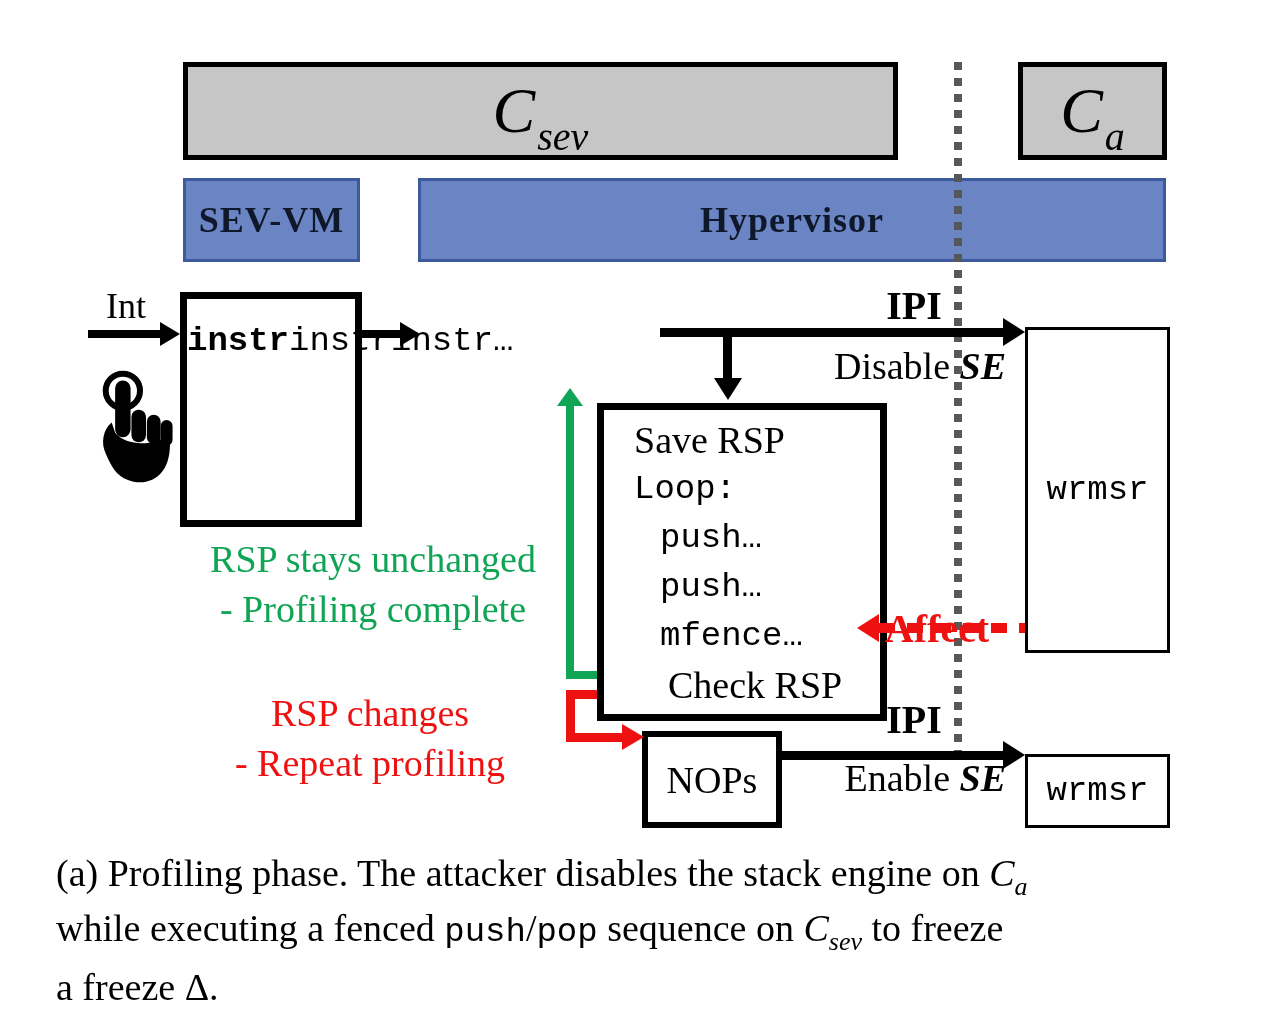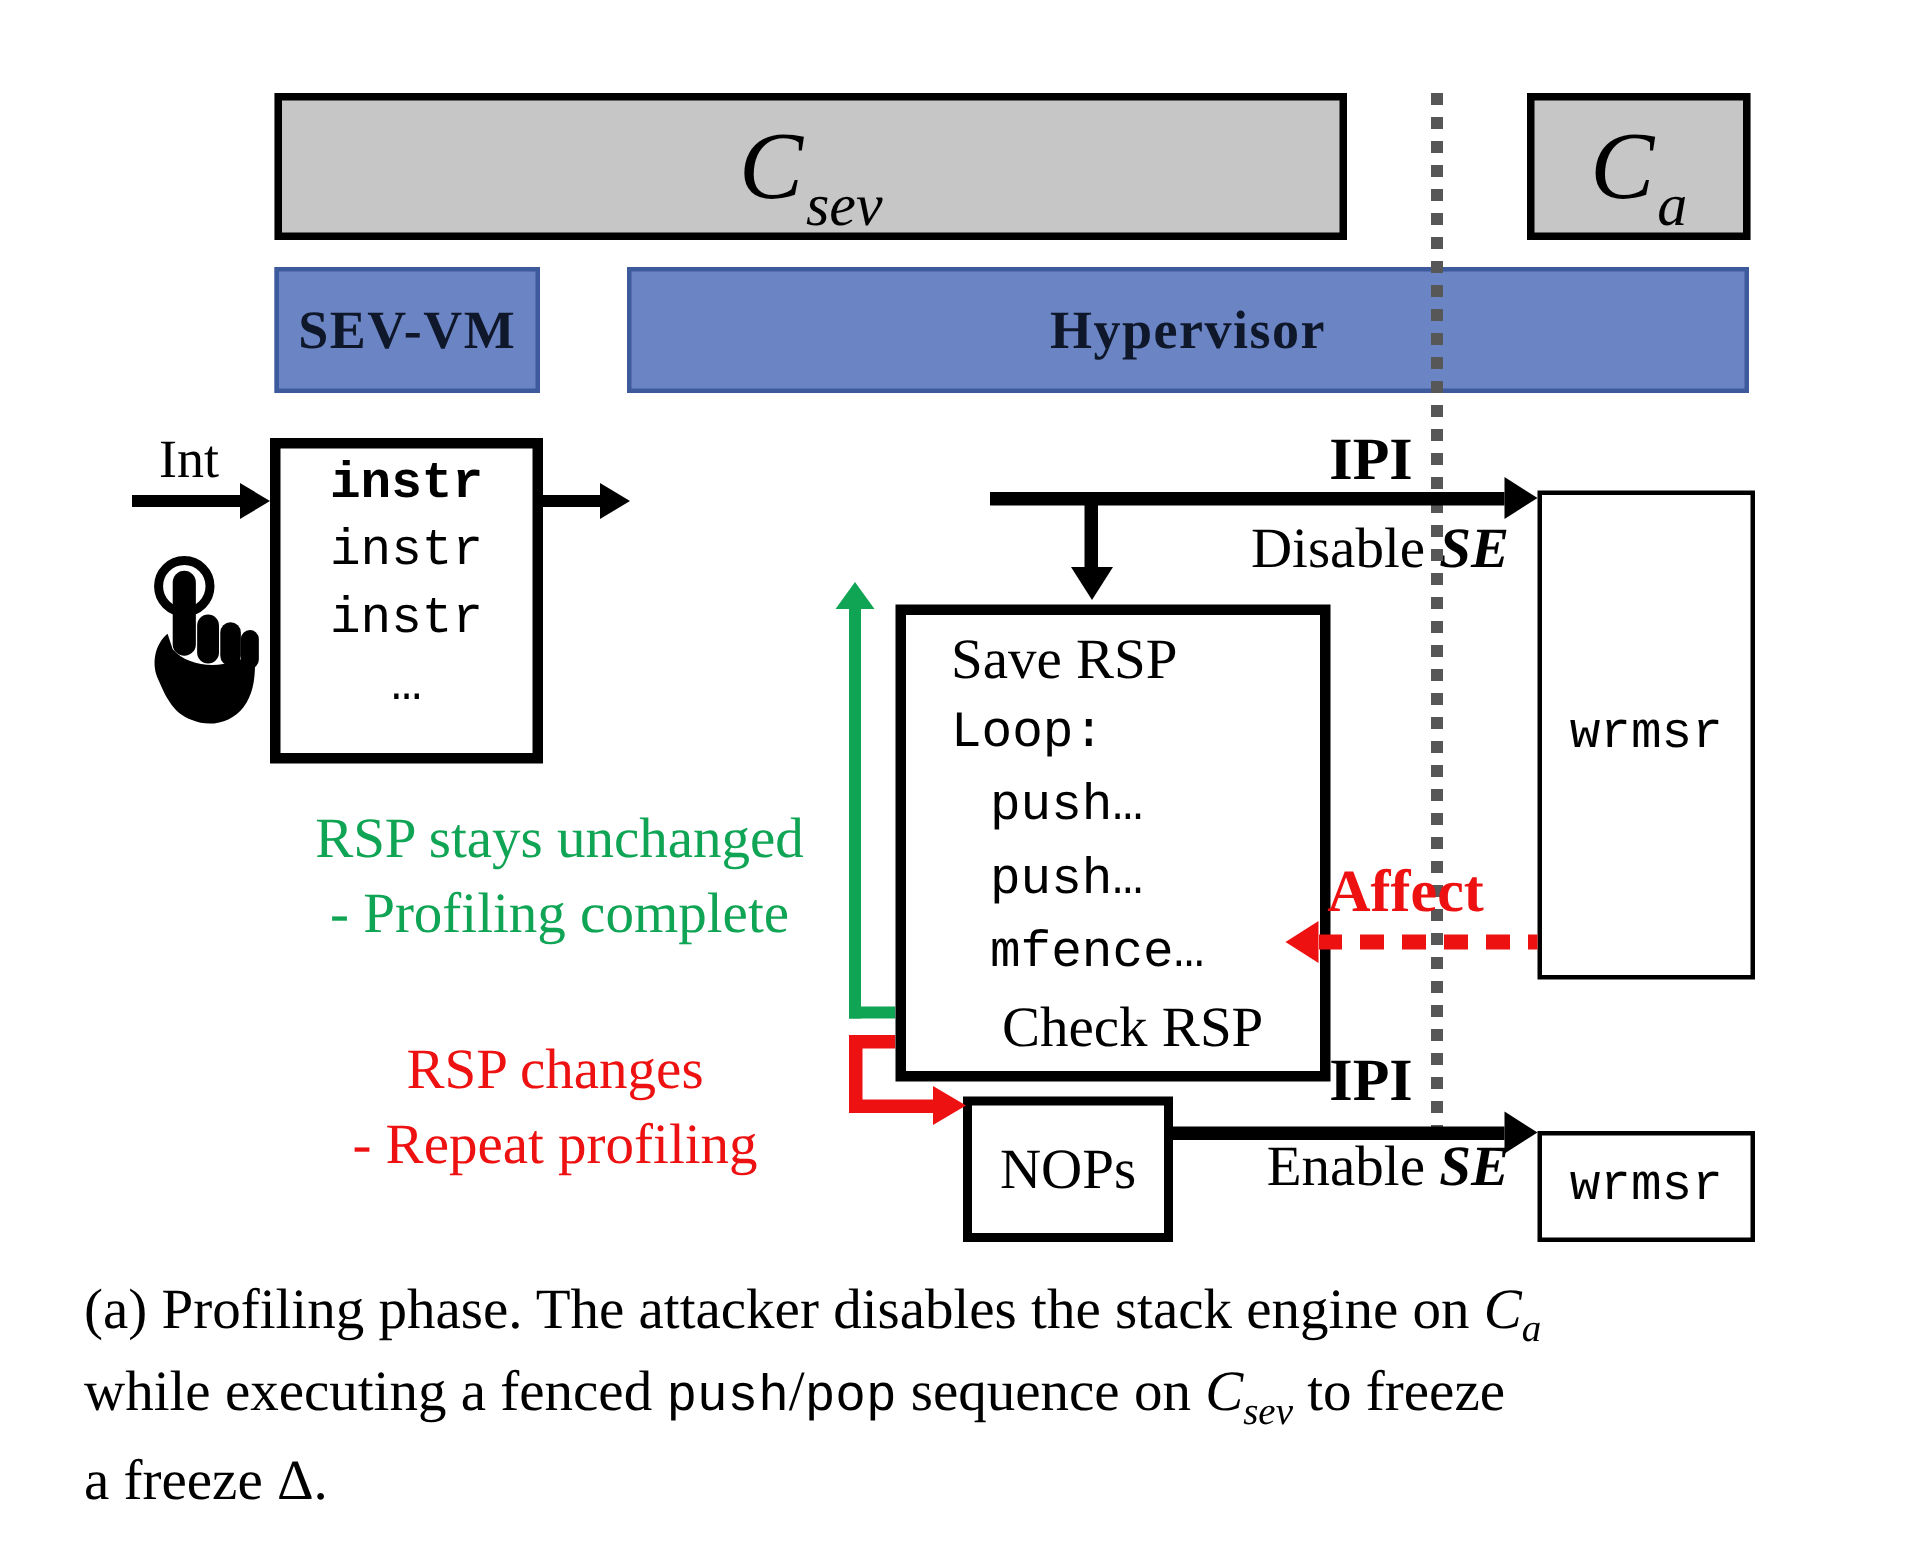--- a/index.html
+++ b/index.html
@@ -36,21 +36,21 @@
   .dash-red{height:10px;background:repeating-linear-gradient(to right,var(--red) 0 16px,transparent 16px 28px);z-index:3;}
 
   
   .lbl{font-size:36px;line-height:36px;}
   .big-lbl{font-size:40px;line-height:40px;font-weight:bold;}
   .se{font-weight:bold;font-style:italic;}
   .green-t{color:var(--green);}
   .red-t{color:var(--red);}
   .center{text-align:center;}
 
-  .instr-box{display:flex;flex-direction:column;align-items:center;padding-top:2px;font-size:34px;line-height:45px;}
+  .instr-box{display:flex;flex-direction:row;align-items:flex-start;padding-top:20px;font-size:34px;line-height:45px;}
   .ih-box{display:flex;flex-direction:column;align-items:center;justify-content:center;font-size:38px;line-height:42px;}
   .loop-box{padding:6px 0 0 30px;font-size:38px;line-height:49px;}
   .loop-box .mono{font-size:34px;}
   .ind1{padding-left:26px;font-family:Liberation Mono, monospace;}
   .ind2{padding-left:34px;}
   .wrmsr-box{display:flex;align-items:center;justify-content:center;font-size:34px;}
 
   .note{font-size:38px;line-height:50px;}
   .caption{font-size:38px;line-height:55px;}
   .caption .mono{font-size:34px;}
@@ -122,21 +122,21 @@
     <div class="serif">Save RSP</div>
     <div class="mono">Loop:</div>
     <div class="mono ind1">push…</div>
     <div class="mono ind1">push…</div>
     <div class="mono ind1">mfence…</div>
     <div class="serif ind2">Check RSP</div>
   </div>
 
   <div class="abs dash-red" style="left:879px;top:623px;width:146px;"></div>
   <div class="abs head-l-red" style="left:857px;top:614px;"></div>
-  <div class="abs big-lbl red-t z4" style="left:862px;top:574px;width:150px;text-align:center;">Affect</div>
+  <div class="abs big-lbl red-t z4" style="left:862px;top:609px;width:150px;text-align:center;">Affect</div>
 
   <div class="abs g" style="left:566px;top:404px;width:8px;height:275px;"></div>
   <div class="abs g" style="left:566px;top:671px;width:31px;height:8px;"></div>
   <div class="abs head-u-green" style="left:557px;top:388px;"></div>
 
   <div class="abs note green-t center" style="left:168px;top:534px;width:410px;">
     <div>RSP stays unchanged</div>
     <div>- Profiling complete</div>
   </div>
 

